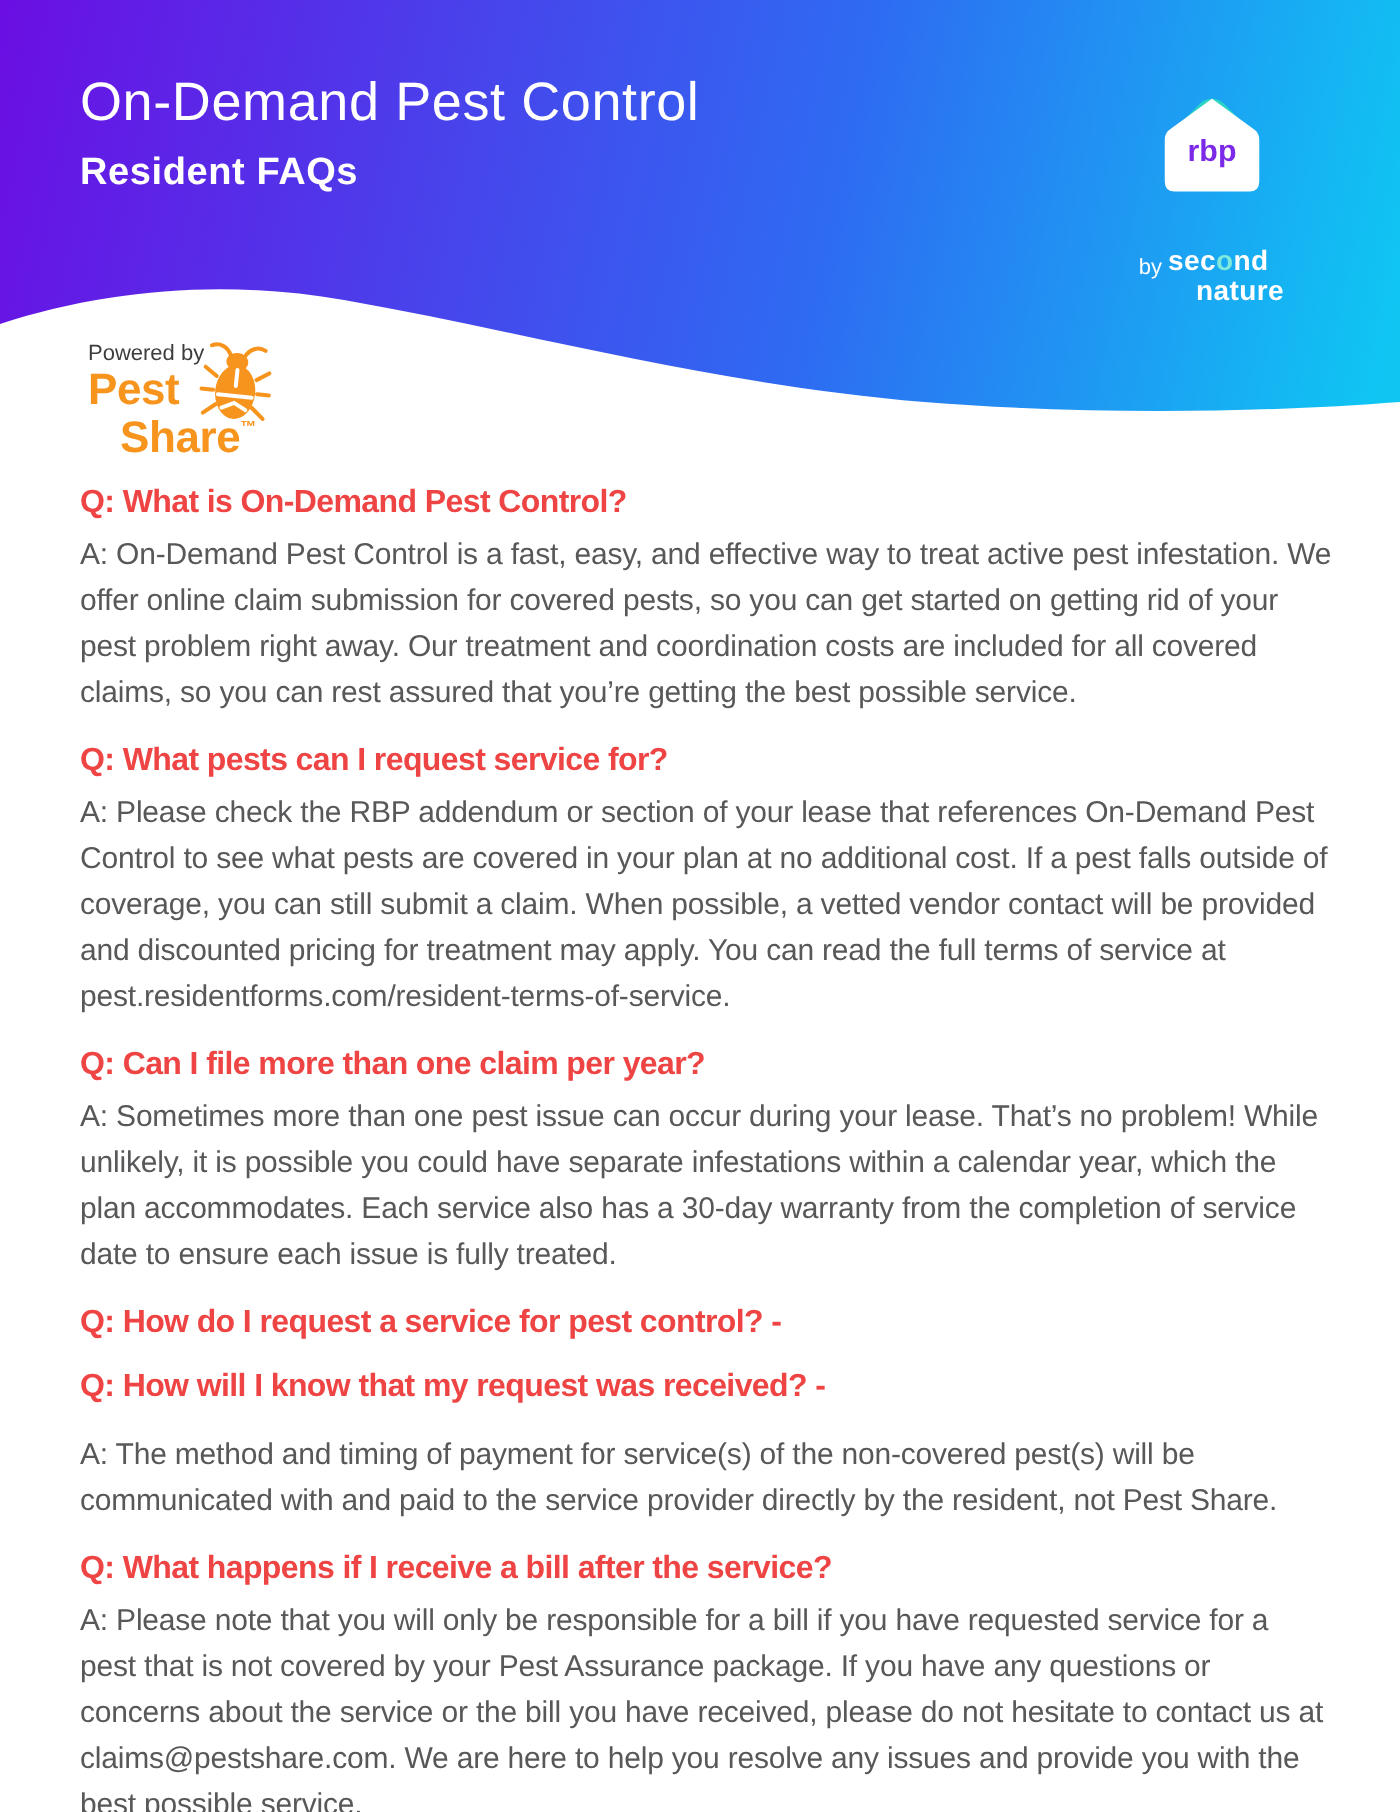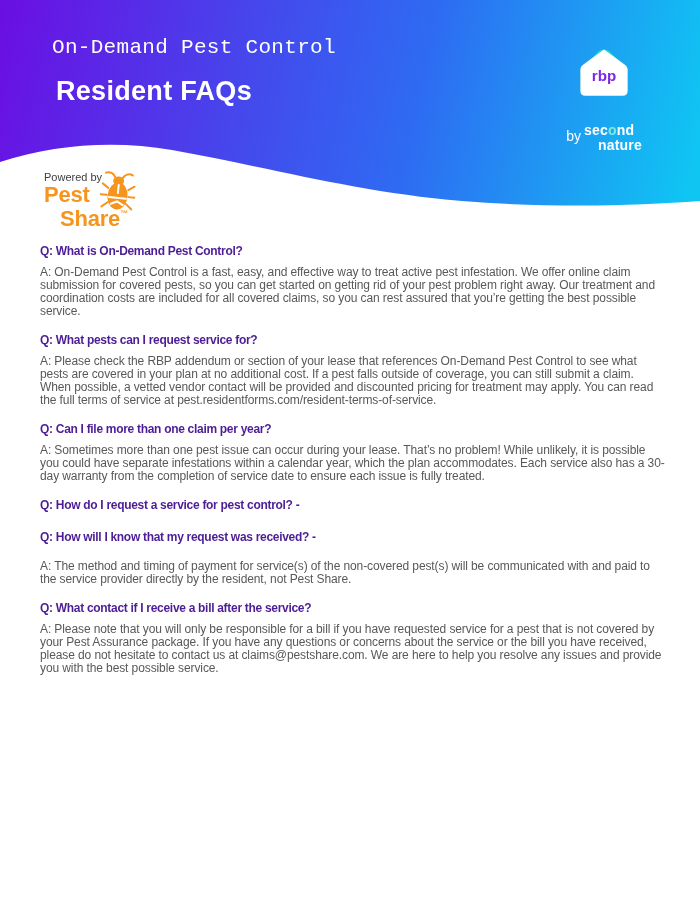--- a/index.html
+++ b/index.html
@@ -10,48 +10,48 @@
     font-family: "Liberation Sans", sans-serif;
     position: relative;
     overflow: hidden;
   }
   .page { position: absolute; inset: 0; background: #fff; }
 
   
   .header { position: absolute; top: 0; left: 0; width: 700px; height: 232px; }
   .header-bg { position: absolute; top: 0; left: 0; display: block; }
   .titles { position: absolute; left: 40px; top: 36px; color: #ffffff; }
-  .title1 { font-size: 21px; font-weight: 400; letter-spacing: 0.3px; margin: 0 0 9px 12px; line-height: 1.15; font-family: Liberation Mono, monospace; }
-  .title2 { font-size: 27px; font-weight: 700; letter-spacing: 0.3px; margin: 16px; line-height: 1.15; }
+  .title1 { font-size: 27px; font-weight: 400; letter-spacing: 0.3px; margin: 0 0 9px 0; line-height: 1.15; }
+  .title2 { font-size: 19px; font-weight: 700; letter-spacing: 0.3px; margin: 0; line-height: 1.15; }
 
   .rbp-wrap { position: absolute; top: 46px; right: 58px; display: flex; align-items: center; gap: 23px; flex-direction: column; }
   .rbp-badge svg { display: block; }
   .sn { color: #ffffff; display: flex; gap: 3px; }
-  .sn-by { font-size: 14px; font-weight: 400; margin-top: 5px; }
+  .sn-by { font-size: 11px; font-weight: 400; margin-top: 5px; }
   .sn-words { font-weight: 700; font-size: 14px; line-height: 15px; letter-spacing: 0.2px; }
   .sn-line2 { padding-left: 14px; }
   .sn-o { color: #7FEADB; }
 
   
   .powered { position: absolute; left: 44px; top: 171px; }
   .powered-label { font-size: 11px; color: #3D3D3D; margin: 0 0 2px 0; }
   .ps-line { color: #F7941D; font-weight: 700; font-size: 22px; line-height: 19px; letter-spacing: -0.2px; }
   .ps-line2 { padding-left: 16px; }
   .ps-tm { font-size: 8px; vertical-align: 10px; }
   .bug { position: absolute; left: 56px; top: 0; transform: rotate(6deg); }
 
   
   .content { position: absolute; left: 40px; top: 242px; width: 626px; }
   .faq { margin: 0 0 13px 0; }
   .faq-q {
-    color: #4c1d95; font-weight: 700; font-size: 12px;
+    color: #ef4444; font-weight: 700; font-size: 16px;
     line-height: 19px; letter-spacing: -0.3px; margin: 0 0 5px 0;
   }
   .faq-a {
-    color: #58585A; font-size: 12px; line-height: 13px;
+    color: #58585A; font-size: 15px; line-height: 23px;
     letter-spacing: -0.1px; margin: 0;
   }
 </style>
 </head>
 <body>
 
 <div class="page">
 
   <div class="header">
     <svg class="header-bg" width="700" height="212" viewBox="0 0 700 212" aria-hidden="true">
@@ -140,18 +140,18 @@
     </div>
 
     <div class="faq">
     </div>
 
     <div class="faq">
       <p class="faq-a">A: The method and timing of payment for service(s) of the non-covered pest(s) will be communicated with and paid to the service provider directly by the resident, not Pest Share.</p>
     </div>
 
     <div class="faq">
-      <p class="faq-q">Q: What contact if I receive a bill after the service?</p>
+      <p class="faq-q">Q: What happens if I receive a bill after the service?</p>
       <p class="faq-a">A: Please note that you will only be responsible for a bill if you have requested service for a pest that is not covered by your Pest Assurance package. If you have any questions or concerns about the service or the bill you have received, please do not hesitate to contact us at claims@pestshare.com. We are here to help you resolve any issues and provide you with the best possible service.</p>
     </div>
 
   </div>
 </div>
 
 </body></html>

